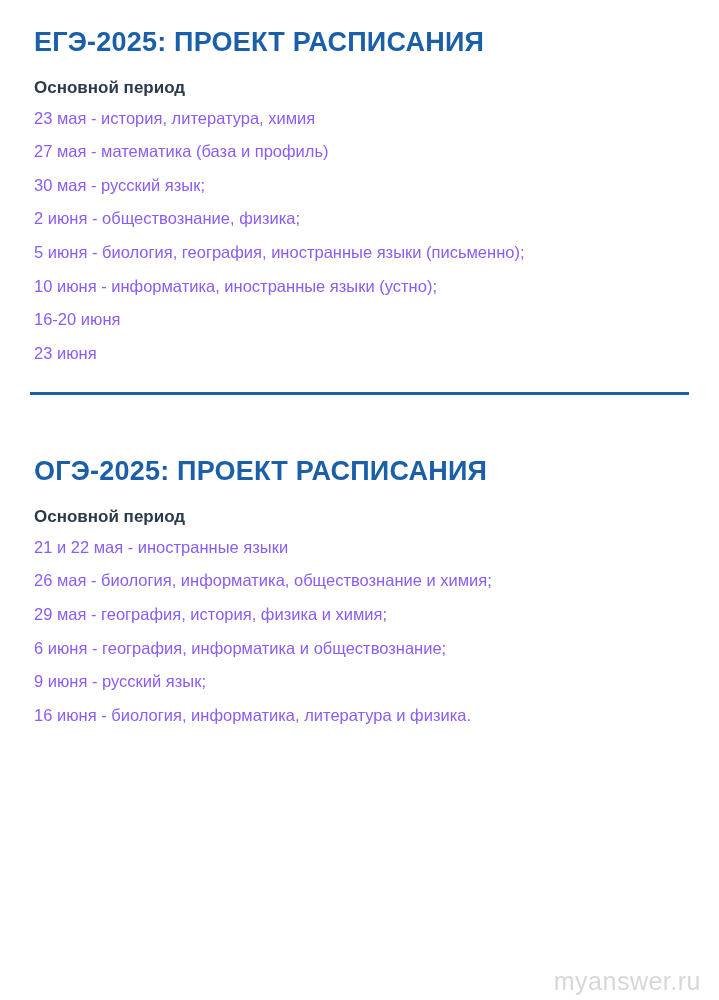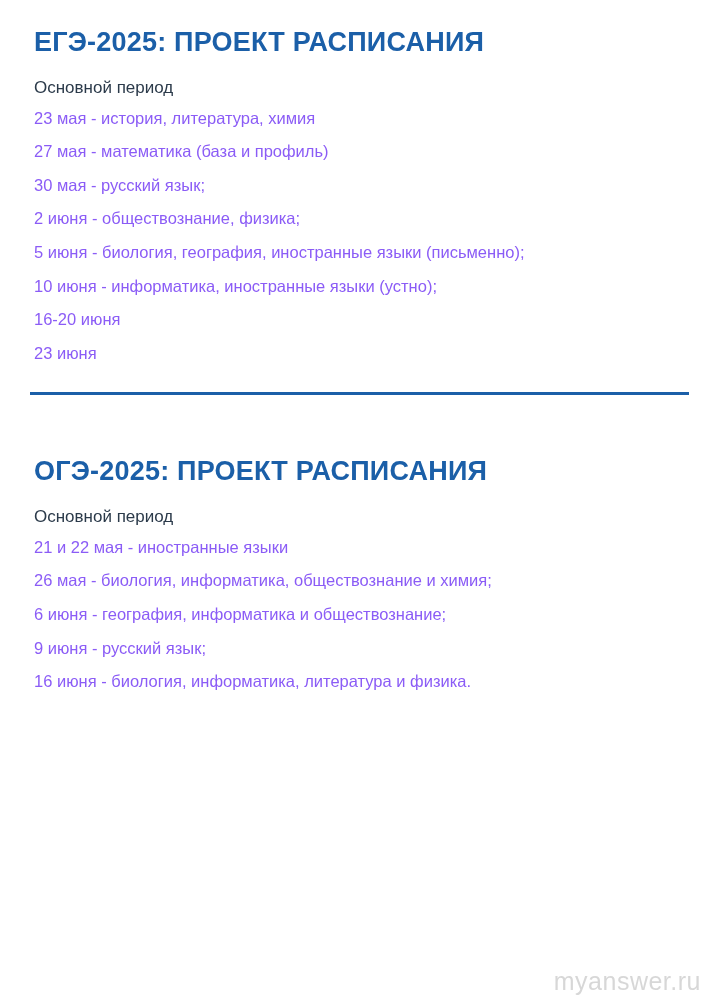--- a/index.html
+++ b/index.html
@@ -28,21 +28,21 @@
   .section-title {
     font-size: 27px;
     font-weight: bold;
     color: #1b5fa8;
     letter-spacing: 0.2px;
     margin: 22px 0 20px 4px;
     line-height: 1.1;
   }
   .sub-title {
     font-size: 17px;
-    font-weight: normal;
+    font-weight: bold;
     color: #2b3a4a;
     margin: 0 0 8px 4px;
   }
   .line {
     font-size: 16.5px;
     color: #8b5cf6;
     margin: 0 0 8px 4px;
     line-height: 1.55;
   }
   .line.sub {
@@ -97,20 +97,21 @@
 
   <div class="divider"></div>
   <div class="spacer-after-divider"></div>
 
   <div class="section">
     <div class="section-title">ОГЭ-2025: ПРОЕКТ РАСПИСАНИЯ</div>
     <div class="sub-title">Основной период</div>
     <ul class="list">
       <li class="line">21 и 22 мая - иностранные языки</li>
       <li class="line">26 мая - биология, информатика, обществознание и химия;</li>
+      <li class="line">29 мая - география, история, физика и химия;</li>
       <li class="line">6 июня - география, информатика и обществознание;</li>
       <li class="line">9 июня - русский язык;</li>
       <li class="line">16 июня - биология, информатика, литература и физика.</li>
     </ul>
   </div>
 
   <div class="watermark">myanswer.ru</div>
 </div>
 
 </body></html>

